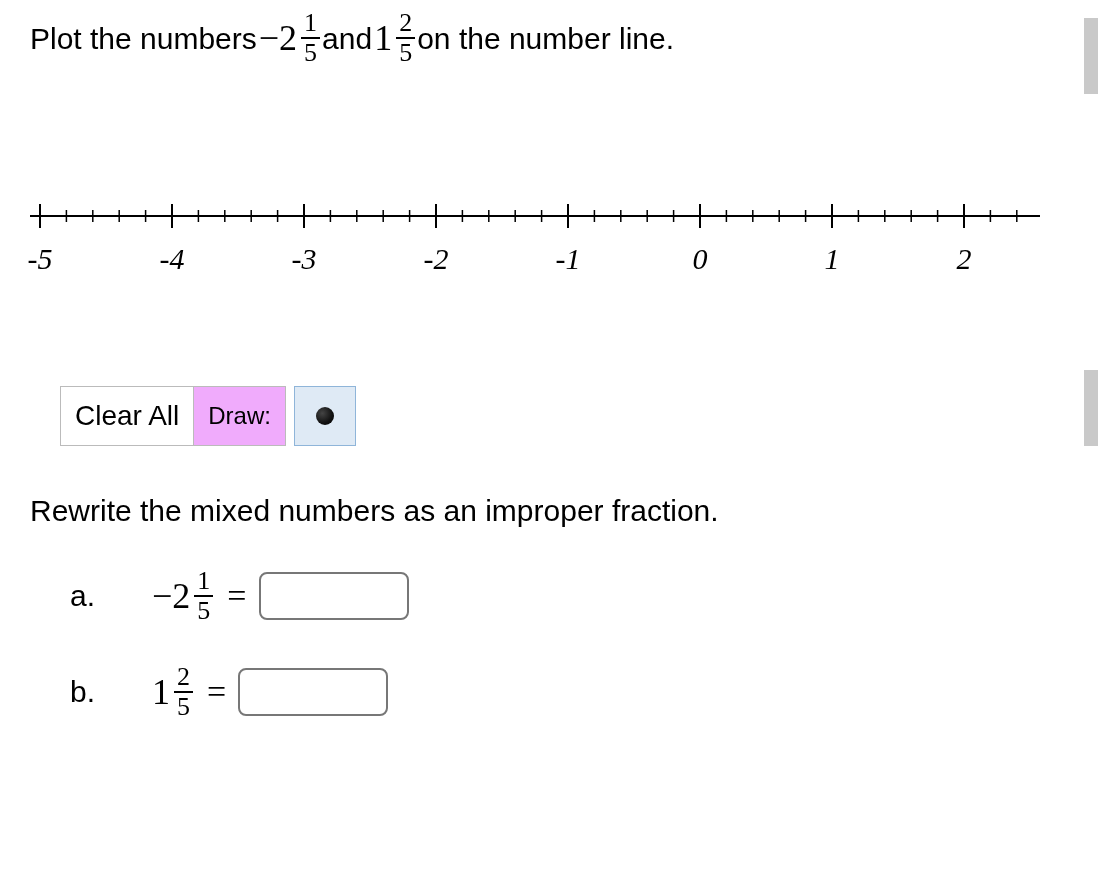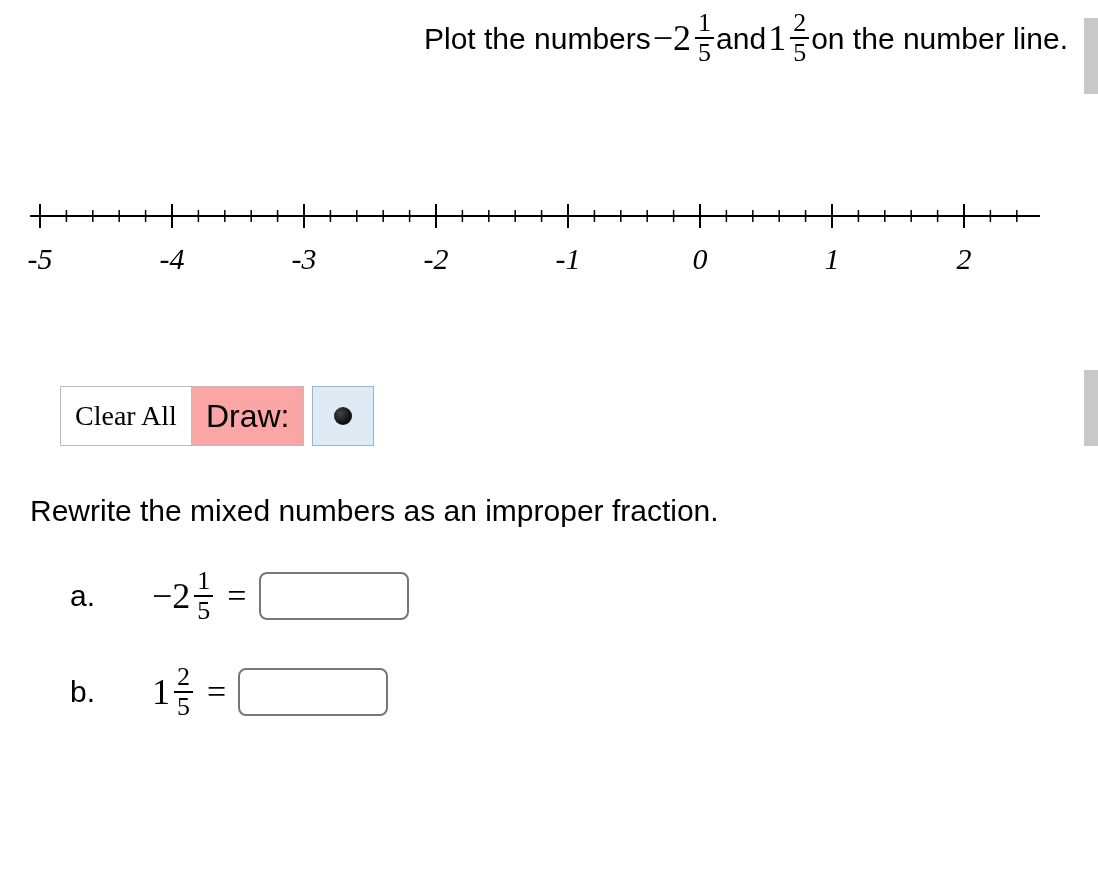--- a/index.html
+++ b/index.html
@@ -15,21 +15,20 @@
   }
   .content {
     padding: 10px 30px 10px 30px;
   }
   .question-text {
     font-size: 30px;
     line-height: 1.5;
     display: flex;
     align-items: center;
     flex-wrap: wrap;
-    justify-content: flex-end;
   }
   .mixed {
     font-family: "Times New Roman", Times, serif;
     display: inline-flex;
     align-items: center;
     margin: 0 2px;
   }
   .mixed .sign, .mixed .whole {
     font-size: 36px;
     line-height: 1;
@@ -81,33 +80,33 @@
     margin-left: 30px;
     display: flex;
     align-items: stretch;
     height: 60px;
   }
   .btn {
     border: 1px solid #bbb;
     background: #fff;
     padding: 0 14px;
     font-size: 28px;
-    font-family: Liberation Serif, serif;
+    font-family: Liberation Sans, sans-serif;
     display: flex;
     align-items: center;
     cursor: pointer;
   }
   .draw-label {
     border: 1px solid #bbb;
     border-left: none;
     padding: 12px 14px;
-    font-size: 32px;
-    display: flex;
-    align-items: center;
-    background: #fca5a5;
+    font-size: 24px;
+    display: flex;
+    align-items: center;
+    background: #f0abfc;
   }
   .draw-tool {
     border: 1px solid #8fb5d9;
     background: #dfeaf5;
     width: 60px;
     display: flex;
     align-items: center;
     justify-content: center;
     margin-left: 8px;
     cursor: pointer;

